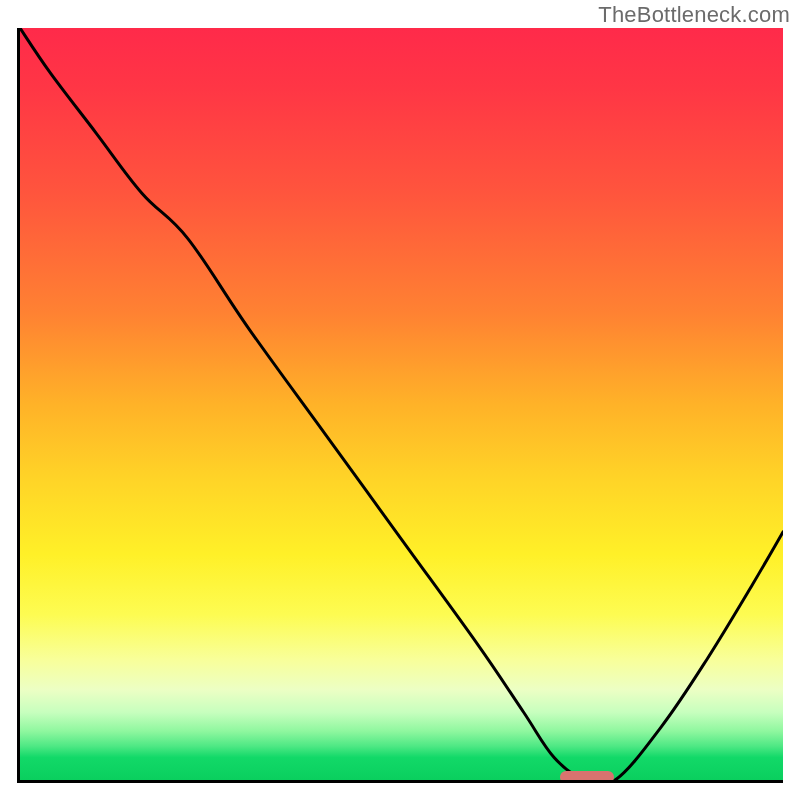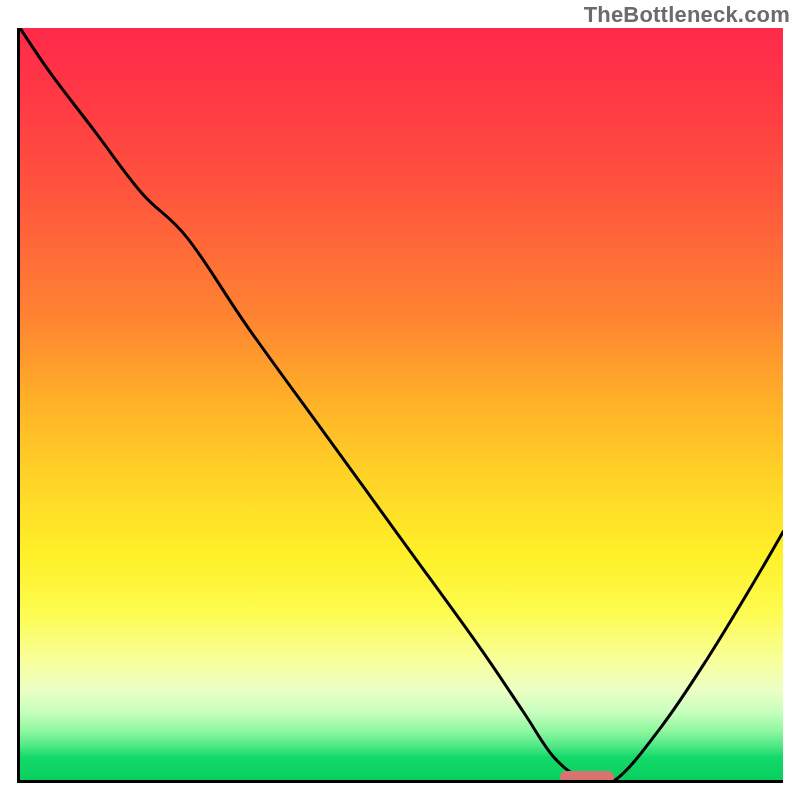--- a/index.html
+++ b/index.html
@@ -14,21 +14,21 @@
   .container {
     position: relative;
     width: 800px;
     height: 800px;
   }
   .watermark {
     position: absolute;
     top: 2px;
     right: 10px;
     font-size: 22px;
-    font-weight: 700;
+    font-weight: 400;
     color: #6b6b6b;
     letter-spacing: 0.2px;
     z-index: 5;
   }
   .plot-area {
     position: absolute;
     left: 17px;
     top: 28px;
     width: 766px;
     height: 755px;

